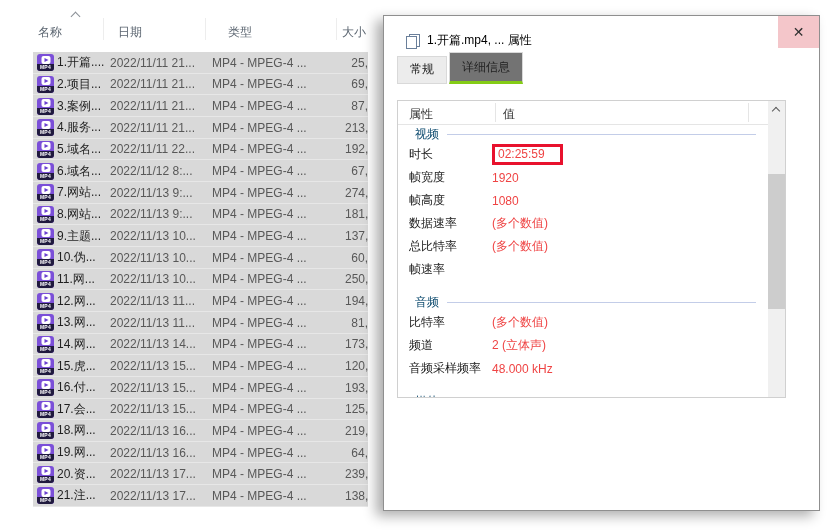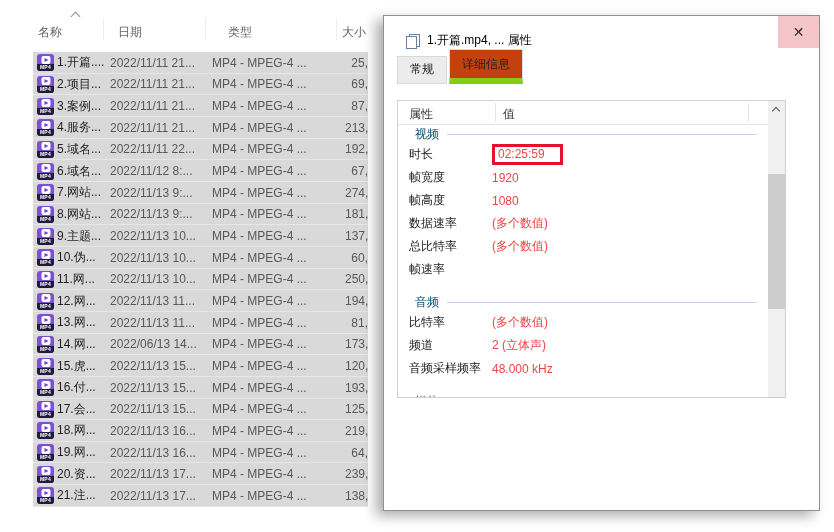--- a/index.html
+++ b/index.html
@@ -67,21 +67,21 @@
     background:#f4c6ca; color:#303030; display:flex; align-items:center; justify-content:center;
     font-size:14px; cursor:default;
   }
 
   .tabs { position:absolute; left:13px; top:41px; display:flex; align-items:flex-end; height:27px; }
   .tab {
     padding:4px 12px 5px 12px; background:#ececec; border:1px solid #d9d9d9;
     color:#222; cursor:default; margin-right:2px;
   }
   .tab.active {
-    background:#c2410c; border-bottom:6px solid #84cc16; padding-top:6px; position:relative; z-index:2;
+    background:#737373; border-bottom:3px solid #84cc16; padding-top:6px; position:relative; z-index:2;
   }
 
   .listbox {
     position:absolute; left:13px; top:84px; width:389px; height:298px;
     border:1px solid #d0d0d0; background:#fff;
   }
   .lb-header { position:relative; height:24px; border-bottom:1px solid #e5e5e5; color:#333; }
   .lb-header .lb-h1 { position:absolute; left:11px; top:5px; }
   .lb-header .lb-h2 { position:absolute; left:105px; top:5px; }
   .lb-hsep { position:absolute; top:2px; width:1px; height:19px; background:#e5e5e5; }
@@ -276,21 +276,21 @@
       <span class="fl-type">MP4 - MPEG-4 ...</span>
       <span class="fl-size">81,</span>
     </div>
 
     <div class="fl-row">
       <span class="mp4-icon">
         <span class="mp4-play"></span>
         <span class="mp4-band">MP4</span>
       </span>
       <span class="fl-name">14.网...</span>
-      <span class="fl-date">2022/06/13 14...</span>
+      <span class="fl-date">2022/11/13 14...</span>
       <span class="fl-type">MP4 - MPEG-4 ...</span>
       <span class="fl-size">173,</span>
     </div>
 
     <div class="fl-row">
       <span class="mp4-icon">
         <span class="mp4-play"></span>
         <span class="mp4-band">MP4</span>
       </span>
       <span class="fl-name">15.虎...</span>

